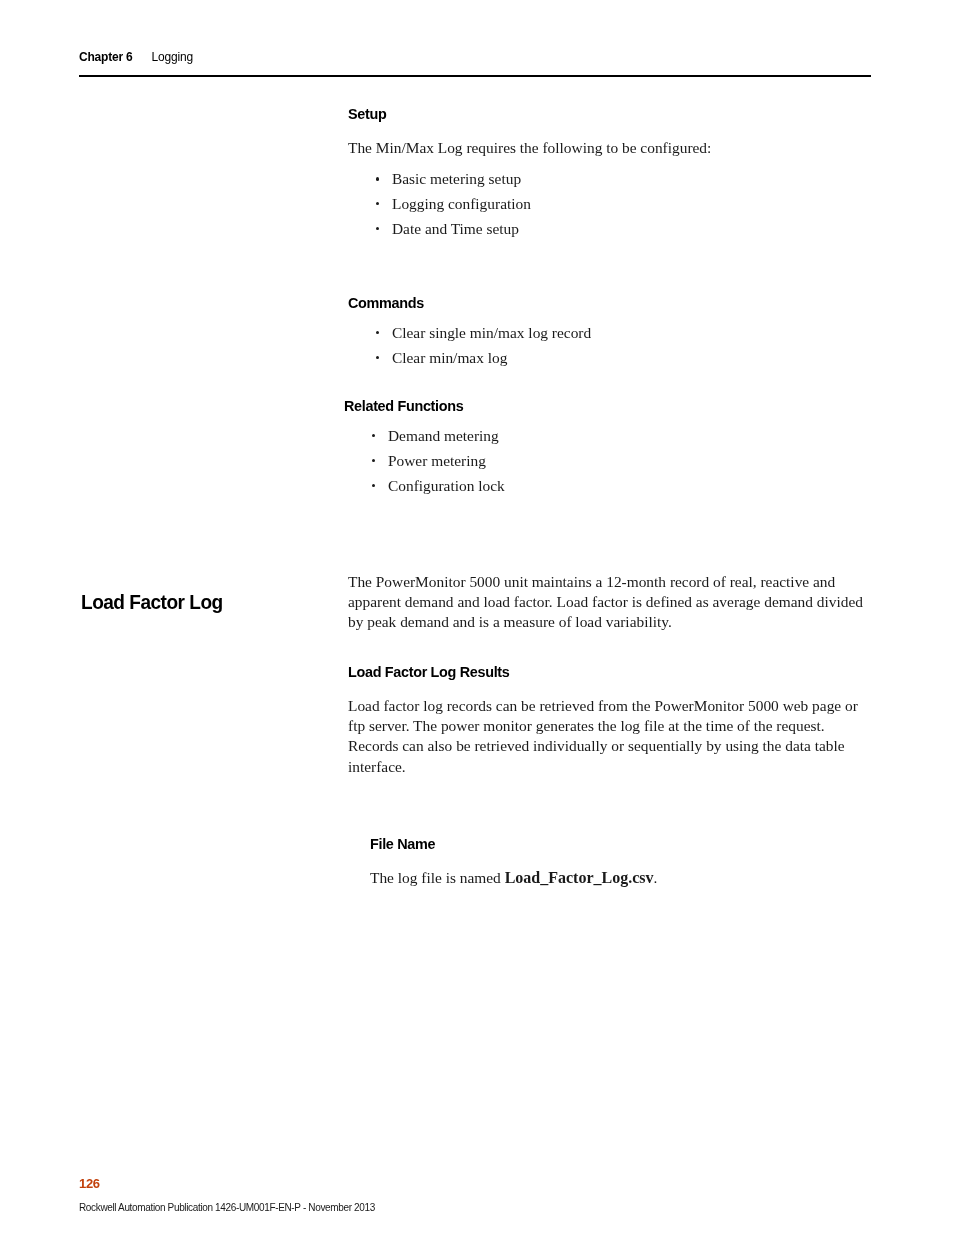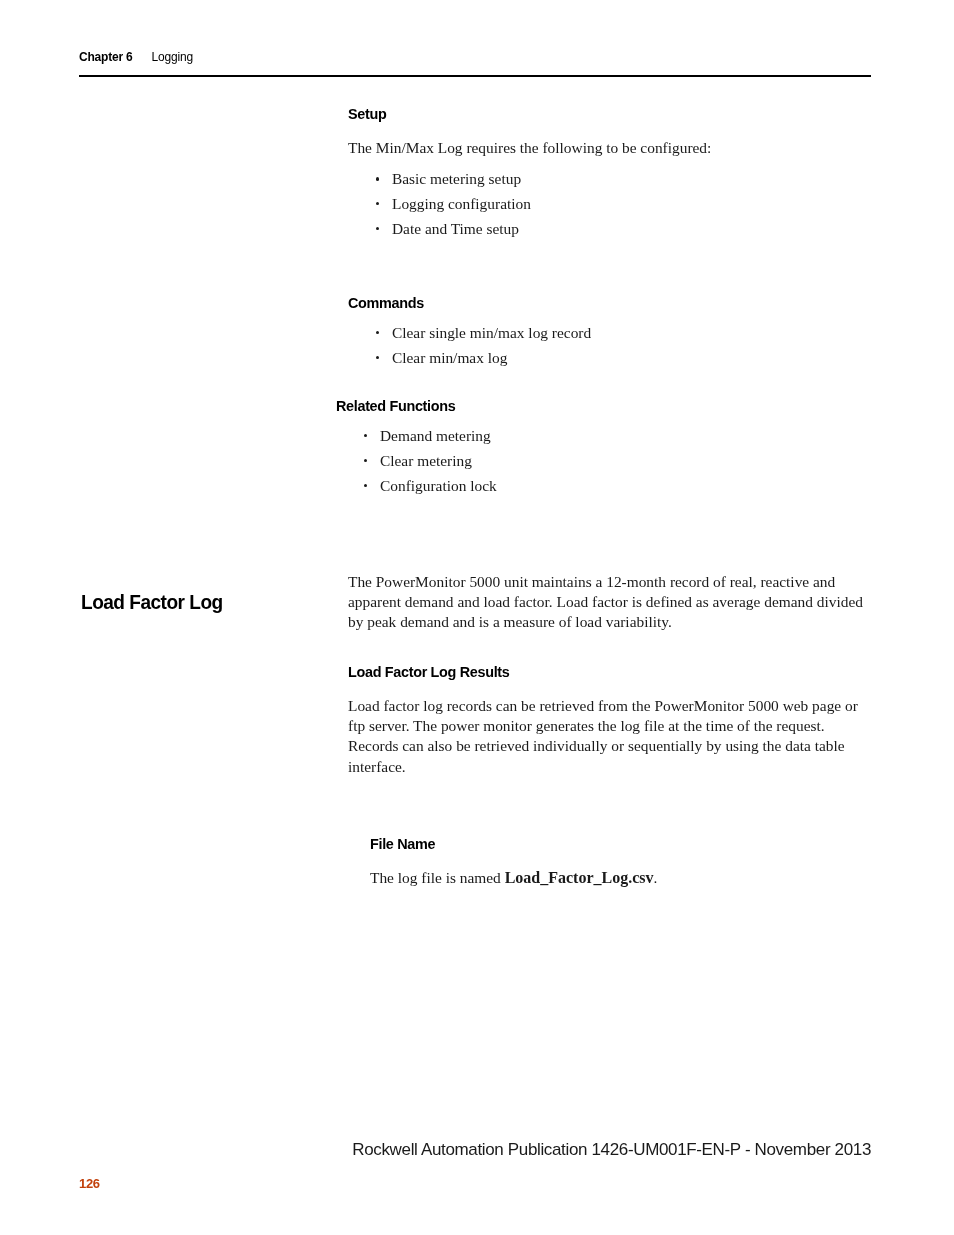--- a/index.html
+++ b/index.html
@@ -117,21 +117,21 @@
   }
 
   .filename {
     font-size: 16px;
     font-weight: bold;
   }
 
   
   #block-setup        { position: absolute; left: 348px; top: 104px;  width: 520px; }
   #block-commands     { position: absolute; left: 348px; top: 293px;  width: 520px; }
-  #block-related      { position: absolute; left: 336px; top: 396px;  width: 520px; }
+  #block-related      { position: absolute; left: 344px; top: 396px;  width: 520px; }
   #heading-lfl        { top: 576px; }
   #block-lfl-body     { position: absolute; left: 348px; top: 572px;  width: 518px; }
   #block-lfl-results  { position: absolute; left: 348px; top: 662px;  width: 520px; }
   #block-filename     { position: absolute; left: 348px; top: 834px;  width: 520px; margin-left: 22px; }
 
   .heading-gap-small { height: 15px; }
   .heading-gap-list  { height: 9px; }
 
   
   .footer-page-number {
@@ -141,25 +141,25 @@
     font-family: "Liberation Sans", sans-serif;
     font-weight: bold;
     font-size: 13px;
     letter-spacing: -0.3px;
     color: #c2410c;
     text-align: center;
   }
   .footer-publication {
     position: absolute;
     left: 79px;
-    top: 1140px;
+    top: 1202px;
     width: 792px;
-    text-align: right;
-    font-family: "Liberation Sans", sans-serif;
-    font-size: 17px;
+    text-align: left;
+    font-family: "Liberation Sans", sans-serif;
+    font-size: 10px;
     letter-spacing: -0.35px;
     color: #1a1a1a;
     white-space: nowrap;
   }
 </style>
 </head>
 <body>
 
 <div class="page">
 
@@ -187,21 +187,21 @@
       <li><span class="bullet-dot"></span><span>Logging configuration</span></li>
       <li><span class="bullet-dot"></span><span>Date and Time setup</span></li>
     </ul>
   </div>
 
   <div id="block-related">
     <h2 class="sub-heading">Related Functions</h2>
     <div class="heading-gap-list"></div>
     <ul class="bullets">
       <li><span class="bullet-dot"></span><span>Demand metering</span></li>
-      <li><span class="bullet-dot"></span><span>Clear metering</span></li>
+      <li><span class="bullet-dot"></span><span>Power metering</span></li>
       <li><span class="bullet-dot"></span><span>Configuration lock</span></li>
     </ul>
   </div>
 
   <h1 id="heading-lfl" class="margin-heading">Load Factor Log</h1>
   <div id="block-lfl-body">
     <p class="body">The PowerMonitor 5000 unit maintains a 12-month record of real, reactive and apparent demand and load factor. Load factor is defined as average demand divided by peak demand and is a measure of load variability.</p>
   </div>
 
   <div id="block-lfl-results">

